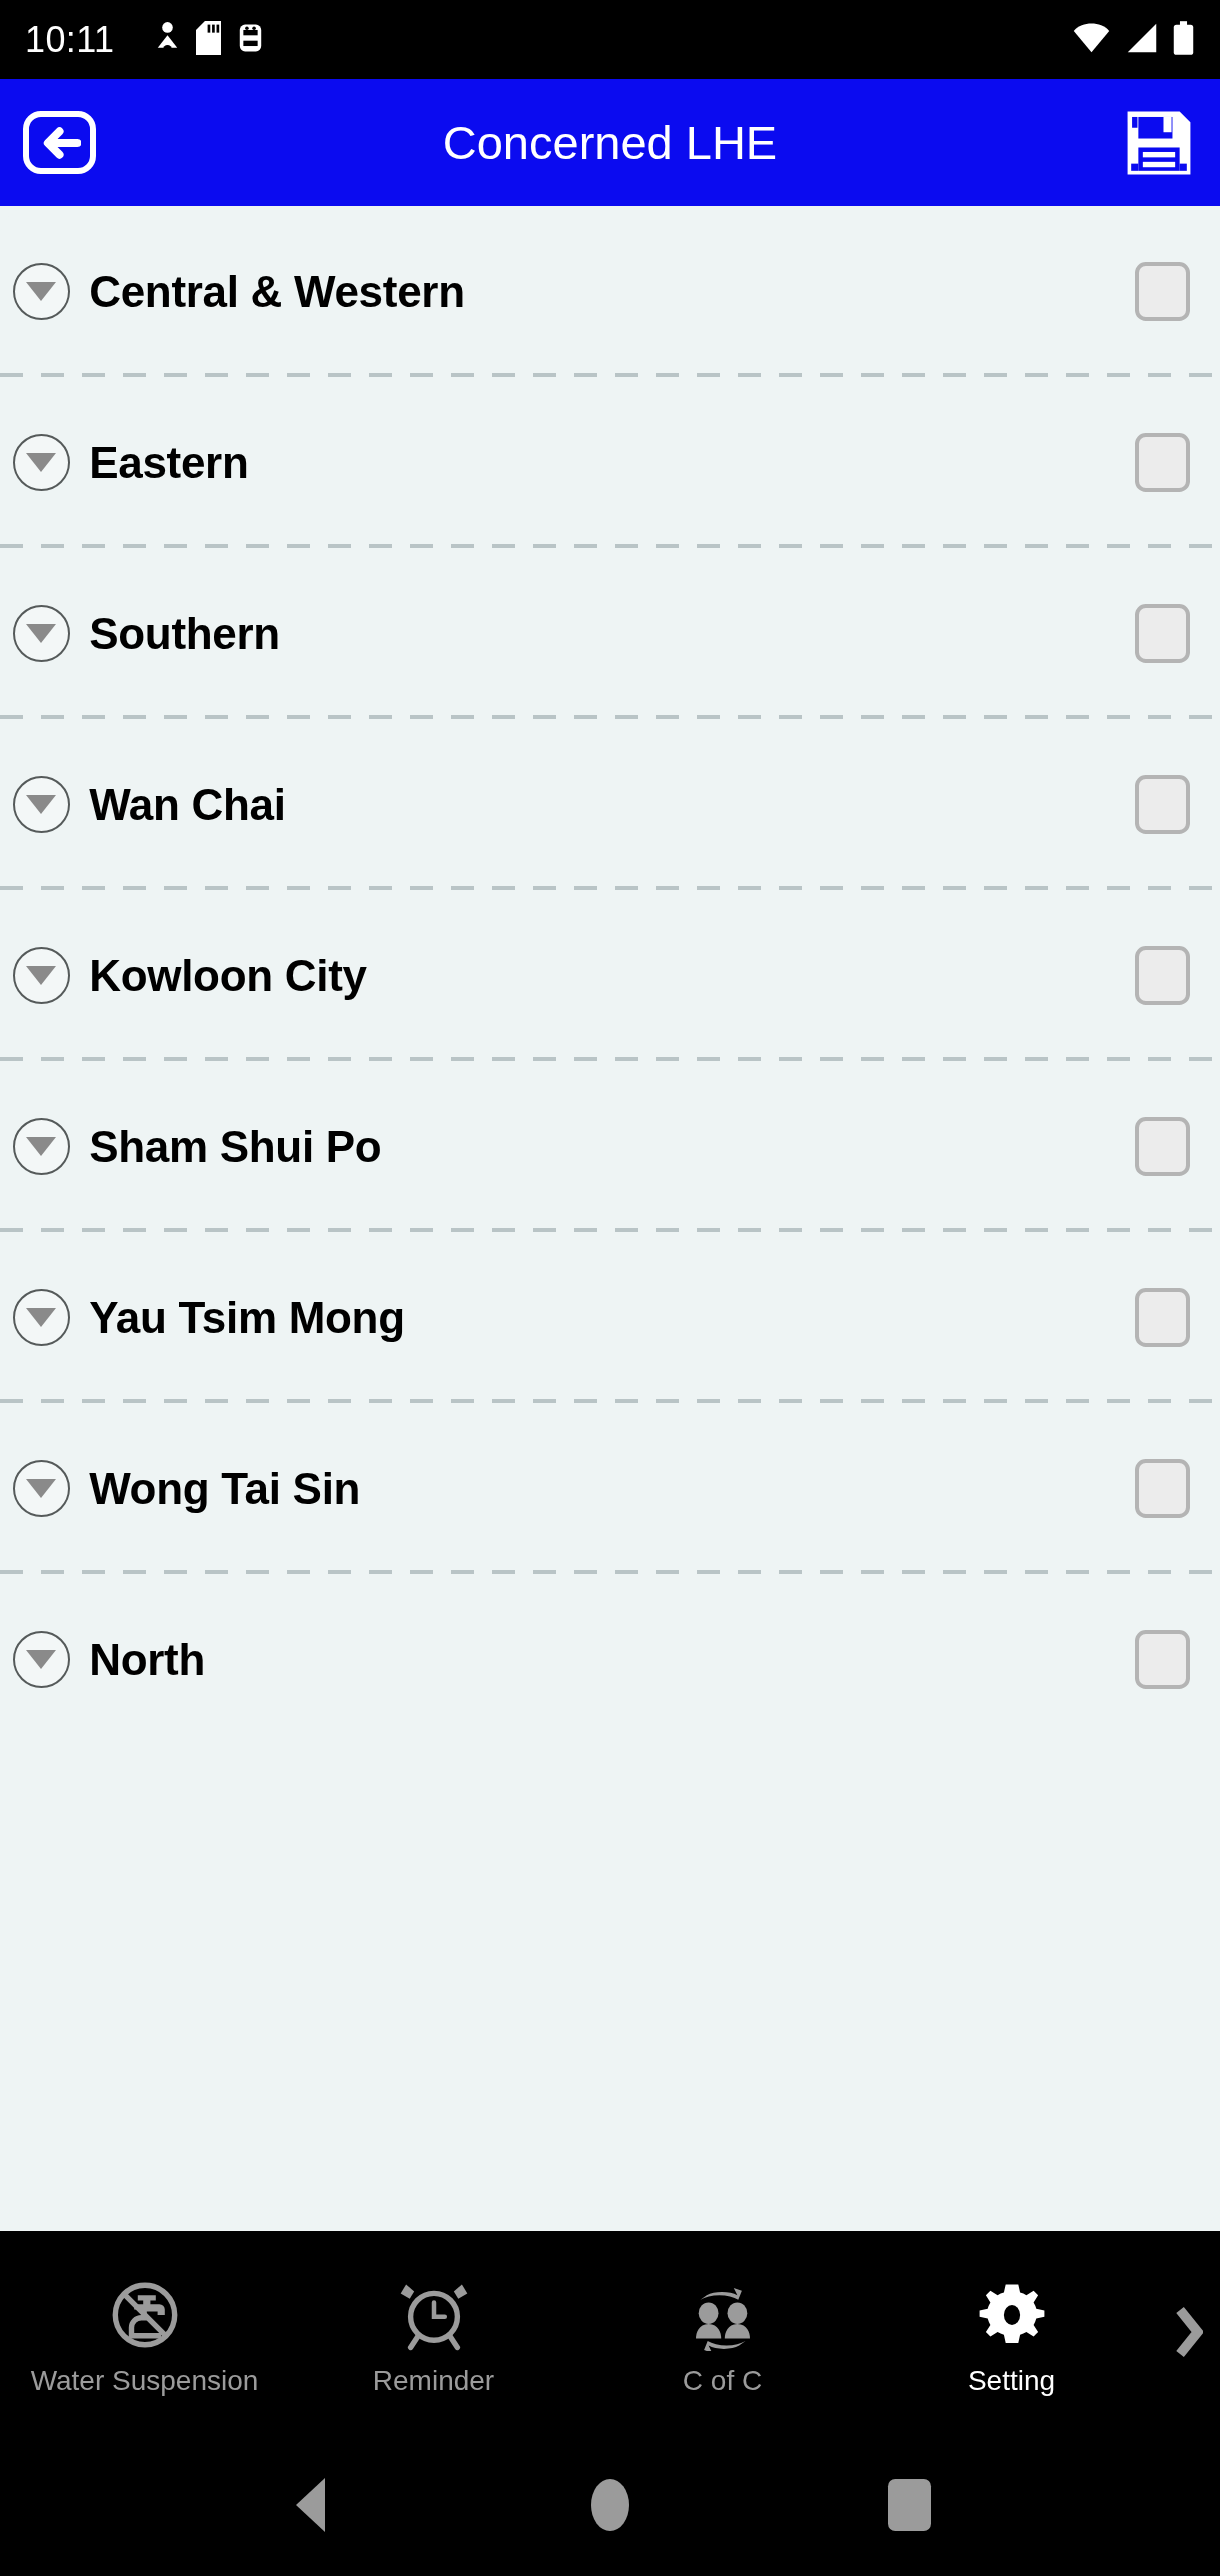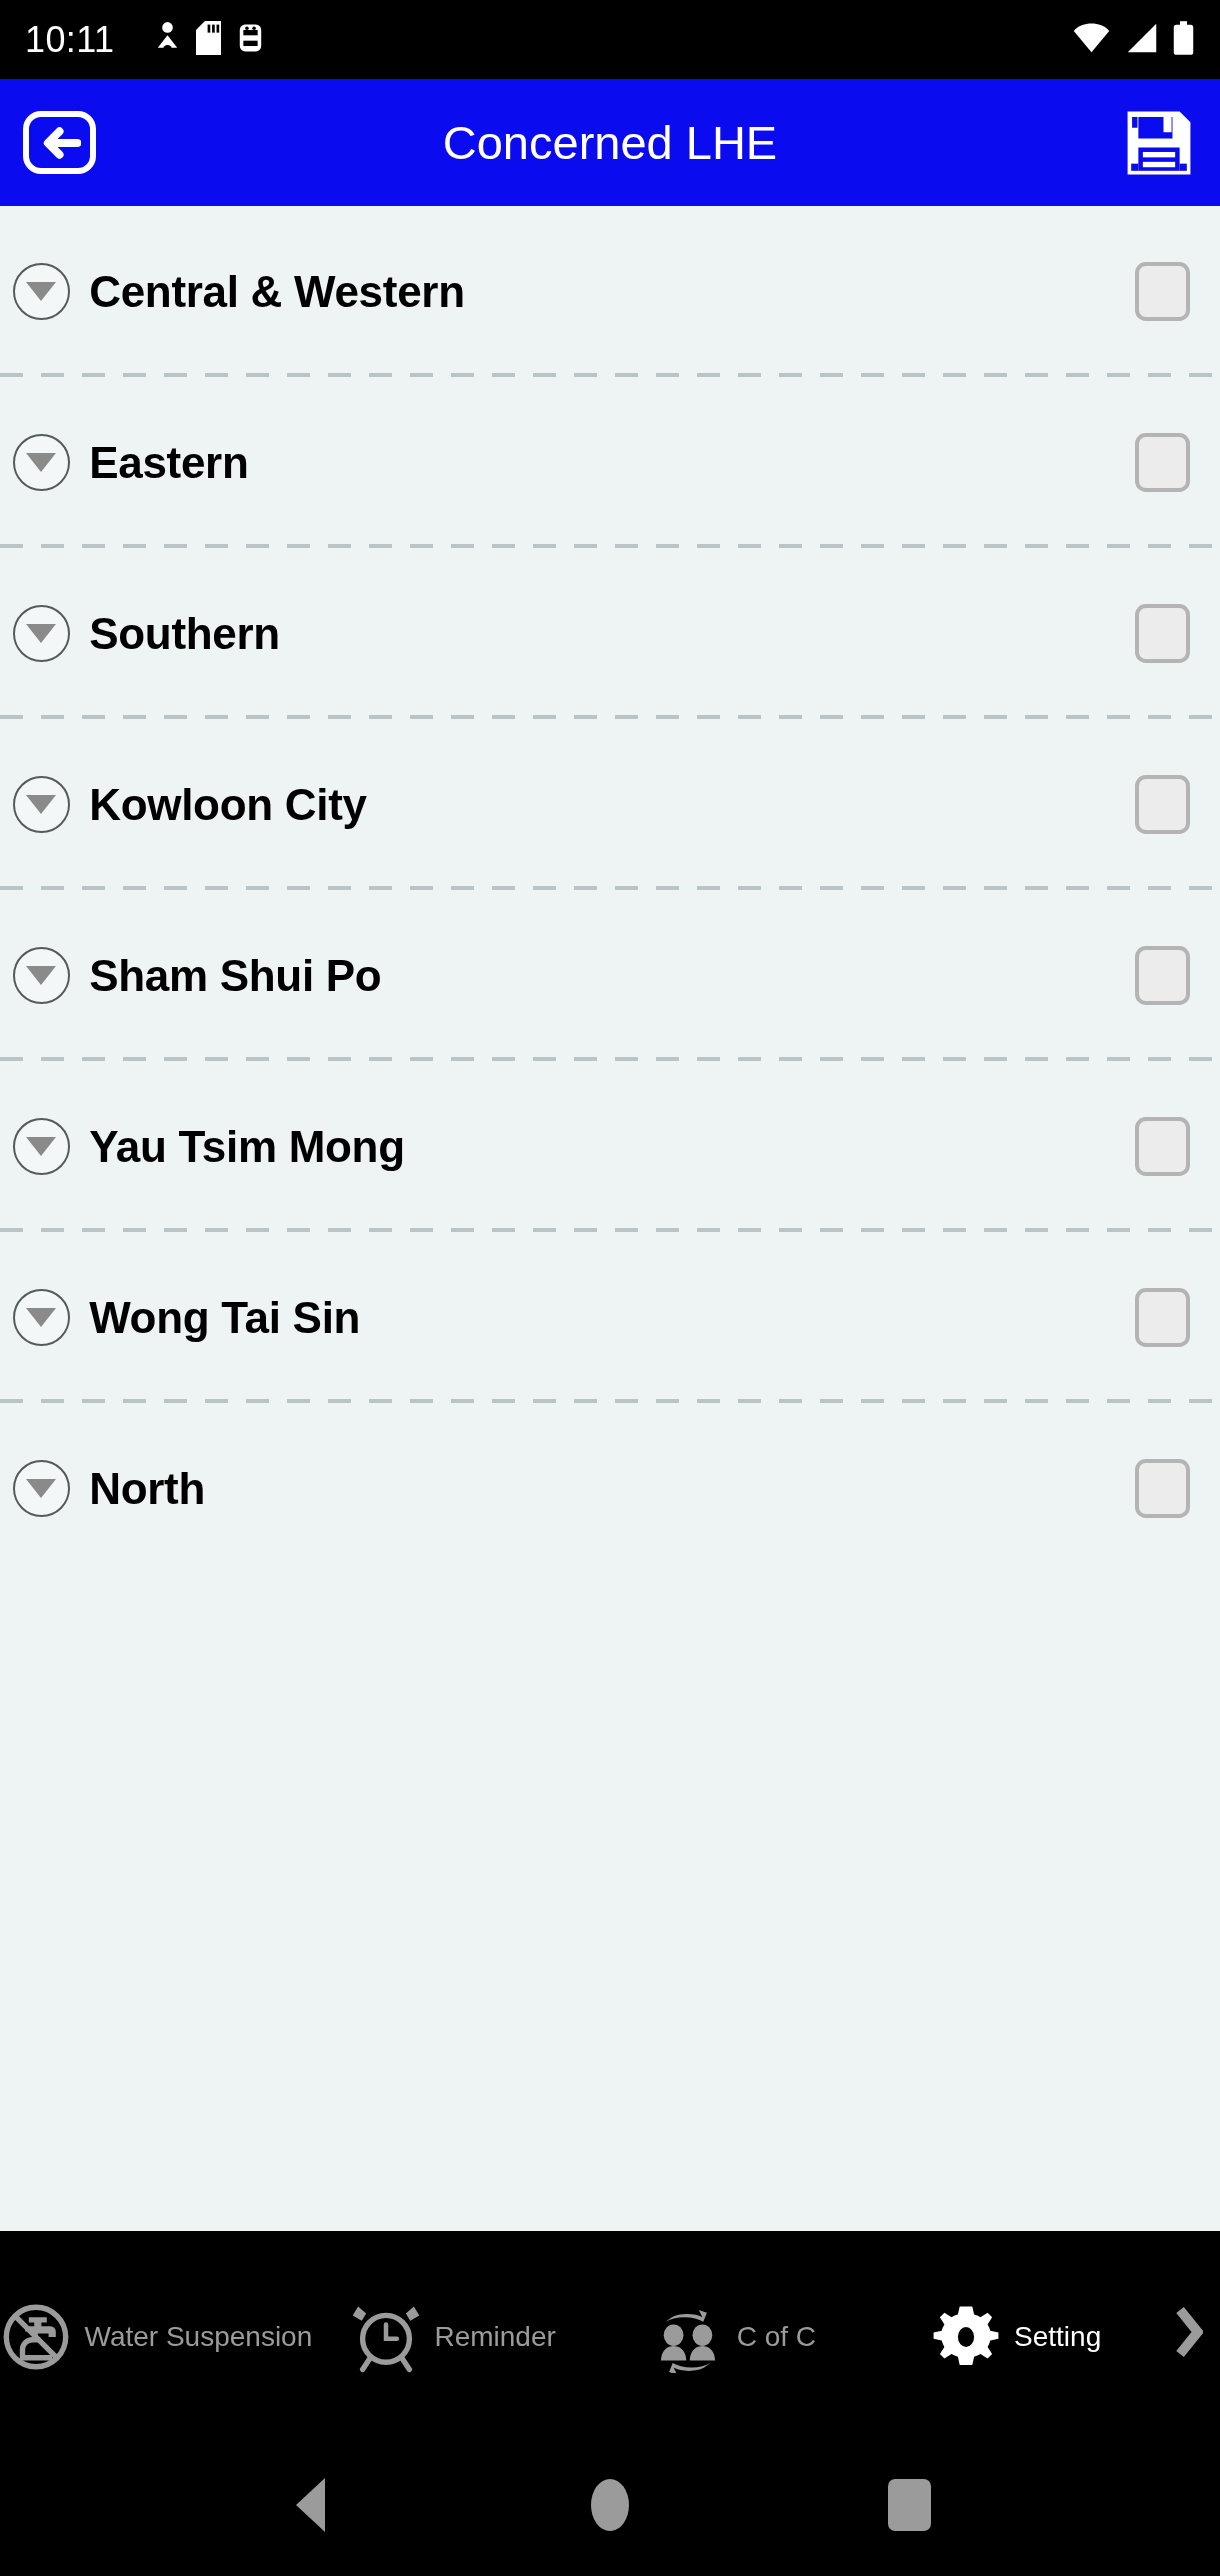--- a/index.html
+++ b/index.html
@@ -125,21 +125,21 @@
   
   .tabbar {
     flex:0 0 202px;
     height:202px;
     background:#000;
     display:flex; align-items:stretch;
     position:relative;
   }
   .tab {
     flex:1 1 0;
-    display:flex; flex-direction:row;
+    display:flex; flex-direction:column;
     align-items:center; justify-content:center;
     gap:12.5px;
     cursor:pointer;
     padding-top:10.7px;
   }
   .tab-ico { height:75px; display:flex; align-items:center; justify-content:center; }
   .tab-label {
     font-size:28px;
     color:#9b9b9b;
     white-space:nowrap;
@@ -271,20 +271,27 @@
         <div class="expander">
           <span class="tri"></span>
         </div>
         <span class="row-label">Southern</span>
         <div class="row-check"></div>
       </div>
       <div class="row">
         <div class="expander">
           <span class="tri"></span>
         </div>
+        <span class="row-label">Wan Chai</span>
+        <div class="row-check"></div>
+      </div>
+      <div class="row">
+        <div class="expander">
+          <span class="tri"></span>
+        </div>
         <span class="row-label">Kowloon City</span>
         <div class="row-check"></div>
       </div>
       <div class="row">
         <div class="expander">
           <span class="tri"></span>
         </div>
         <span class="row-label">Sham Shui Po</span>
         <div class="row-check"></div>
       </div>

